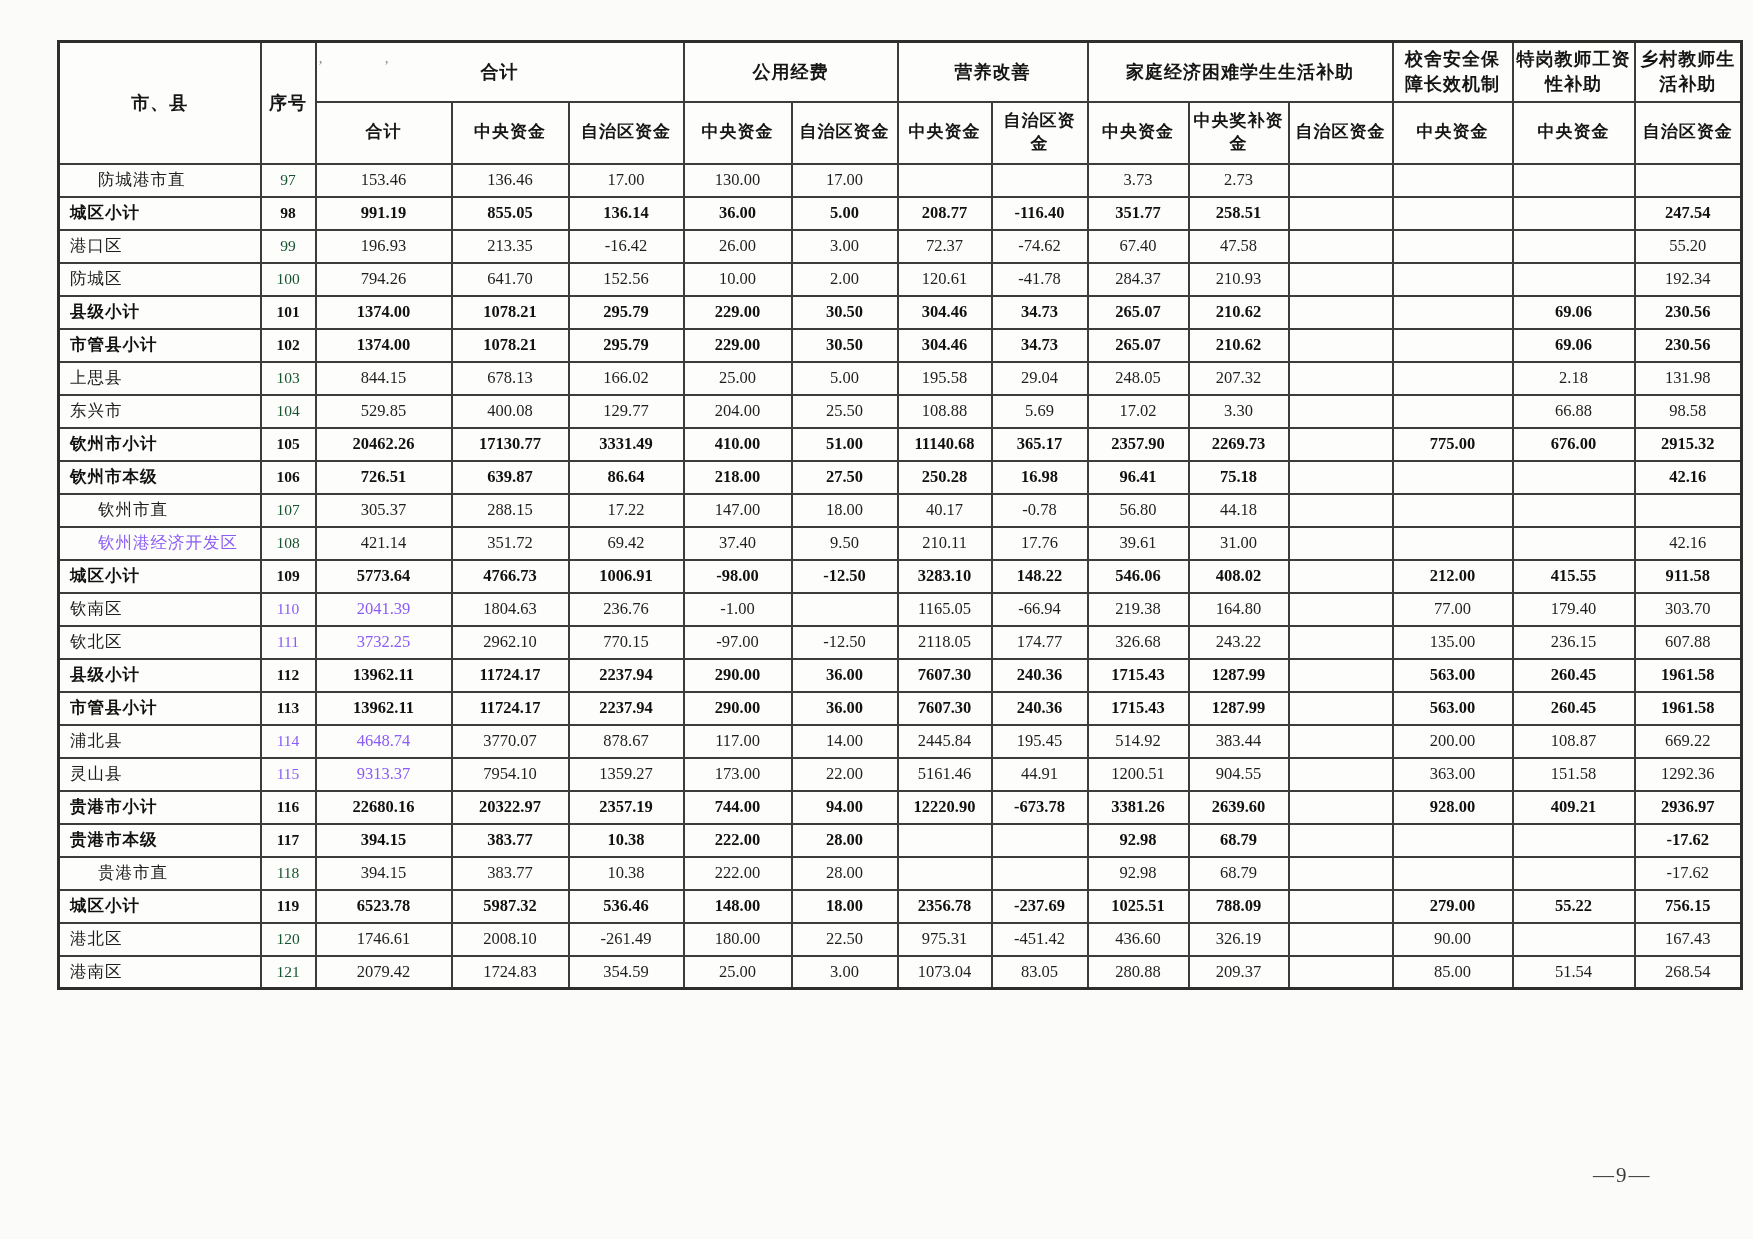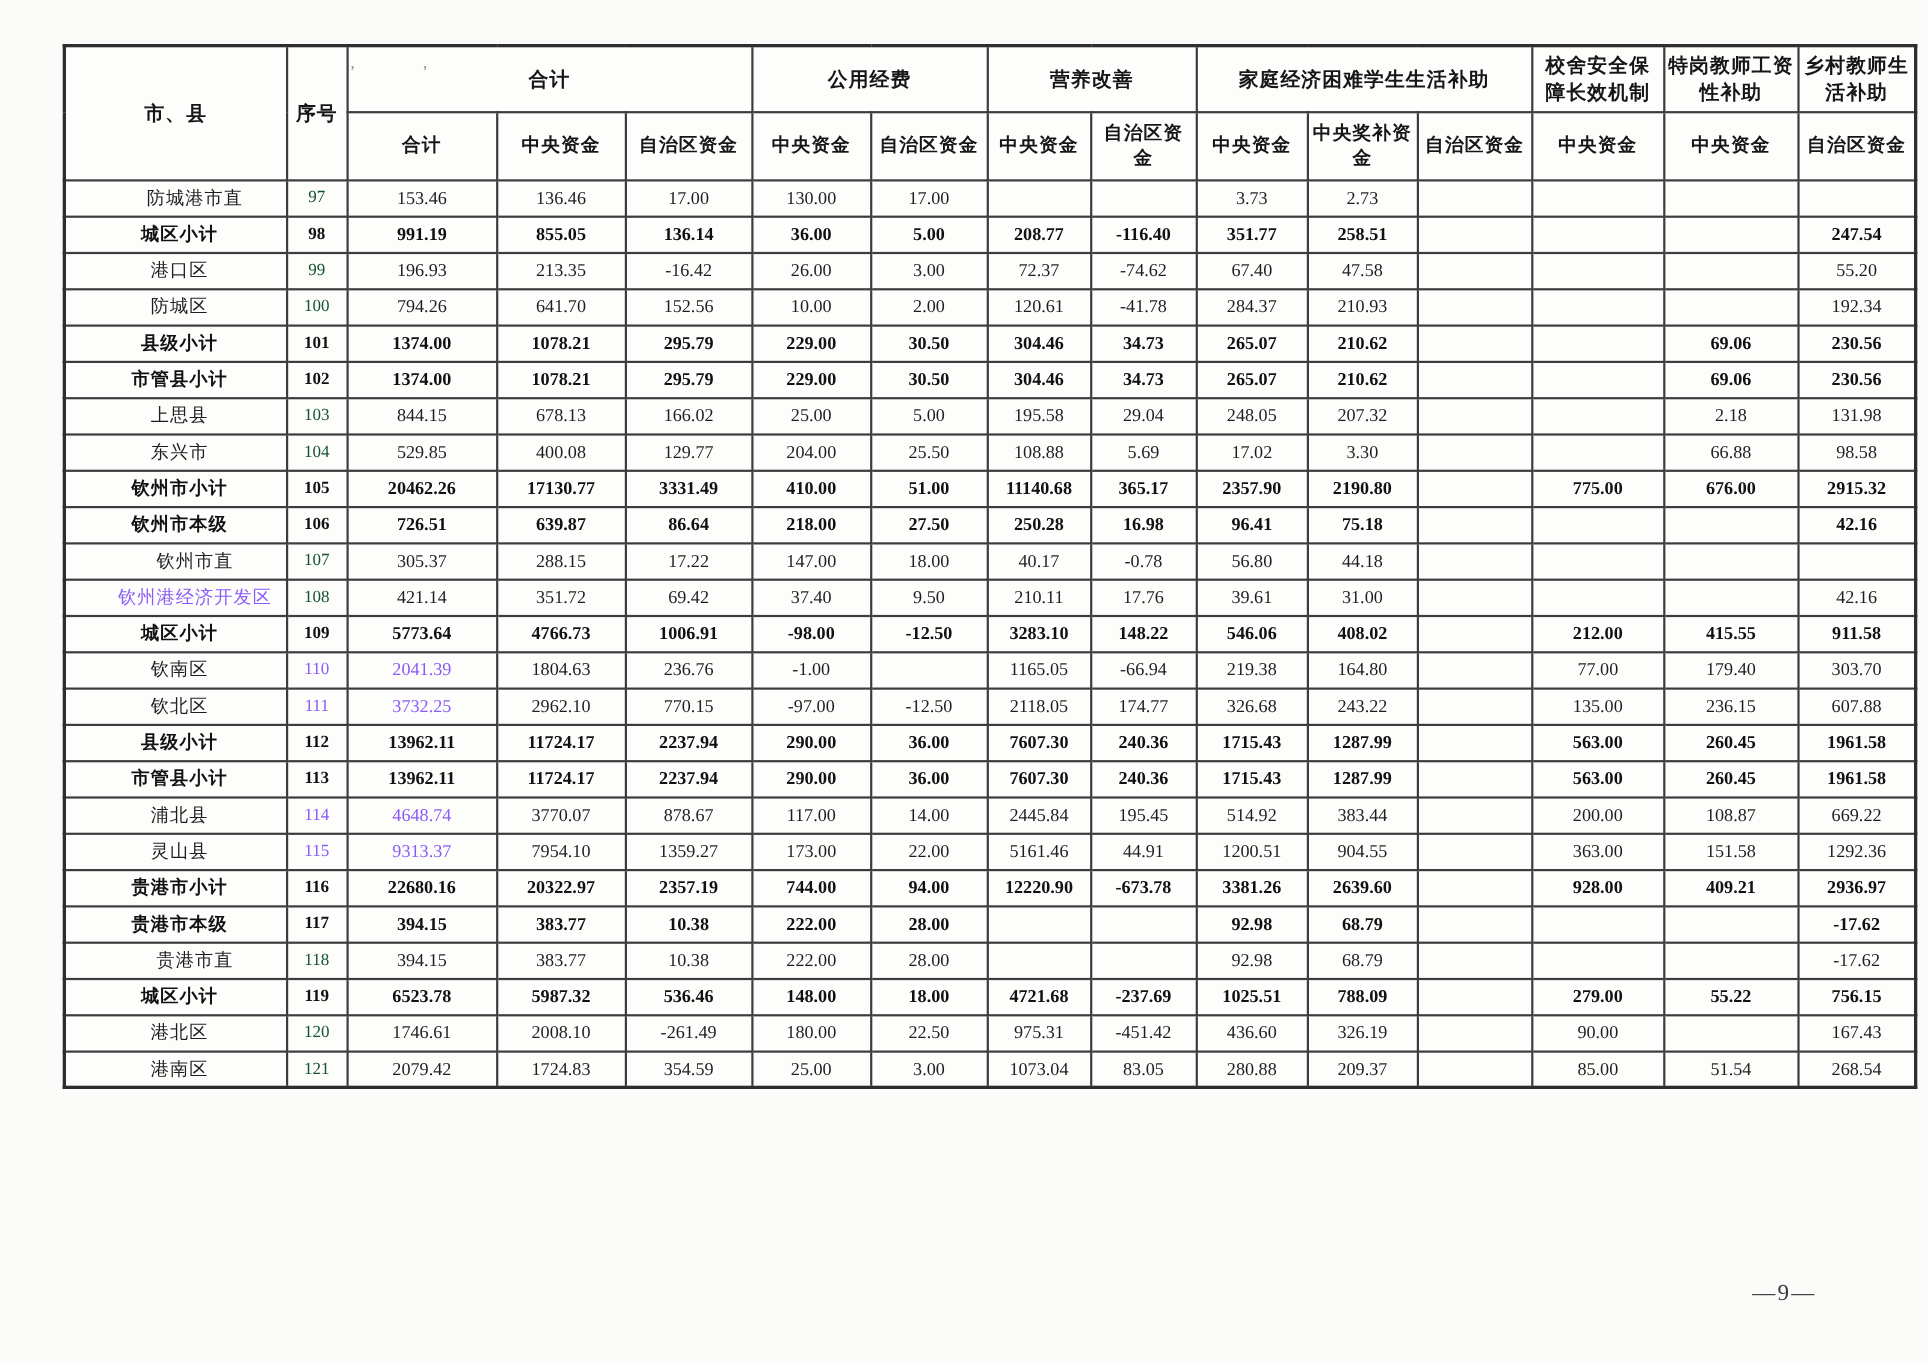--- a/index.html
+++ b/index.html
@@ -31,21 +31,21 @@
     font-size:18px;
     letter-spacing:1px;
     line-height:1.35;
     color:#161616;
   }
   thead tr.h1{height:60px;}
   thead tr.h2{height:62px;}
   thead th.sub{font-size:17px;}
   tbody tr{height:33px;}
   tbody td{font-size:16.5px;}
-  td.name{text-align:center;padding-left:10px;letter-spacing:1px;white-space:nowrap;}
+  td.name{text-align:left;padding-left:10px;letter-spacing:1px;white-space:nowrap;}
   tr.indent td.name{padding-left:38px;}
   tr.bold td{font-weight:bold;color:#111;}
   td.serial{color:#14532d;font-size:15.5px;}
   td.light{color:#8b5cf6;}
   .page-num{
     position:absolute;left:1593px;top:1163px;
     font-size:21px;color:#3a3a3a;letter-spacing:2px;
     font-family:"Liberation Serif","DejaVu Serif",serif;
   }
   .artifact{
@@ -245,21 +245,21 @@
           <td class="name">钦州市小计</td>
           <td class="serial">105</td>
           <td class="val">20462.26</td>
           <td class="val">17130.77</td>
           <td class="val">3331.49</td>
           <td class="val">410.00</td>
           <td class="val">51.00</td>
           <td class="val">11140.68</td>
           <td class="val">365.17</td>
           <td class="val">2357.90</td>
-          <td class="val">2190.80</td>
+          <td class="val">2269.73</td>
           <td class="val"></td>
           <td class="val">775.00</td>
           <td class="val">676.00</td>
           <td class="val">2915.32</td>
         </tr>
         <tr class="bold">
           <td class="name">钦州市本级</td>
           <td class="serial">106</td>
           <td class="val">726.51</td>
           <td class="val">639.87</td>
@@ -480,21 +480,21 @@
           <td class="val">-17.62</td>
         </tr>
         <tr class="bold">
           <td class="name">城区小计</td>
           <td class="serial">119</td>
           <td class="val">6523.78</td>
           <td class="val">5987.32</td>
           <td class="val">536.46</td>
           <td class="val">148.00</td>
           <td class="val">18.00</td>
-          <td class="val">4721.68</td>
+          <td class="val">2356.78</td>
           <td class="val">-237.69</td>
           <td class="val">1025.51</td>
           <td class="val">788.09</td>
           <td class="val"></td>
           <td class="val">279.00</td>
           <td class="val">55.22</td>
           <td class="val">756.15</td>
         </tr>
         <tr>
           <td class="name">港北区</td>

